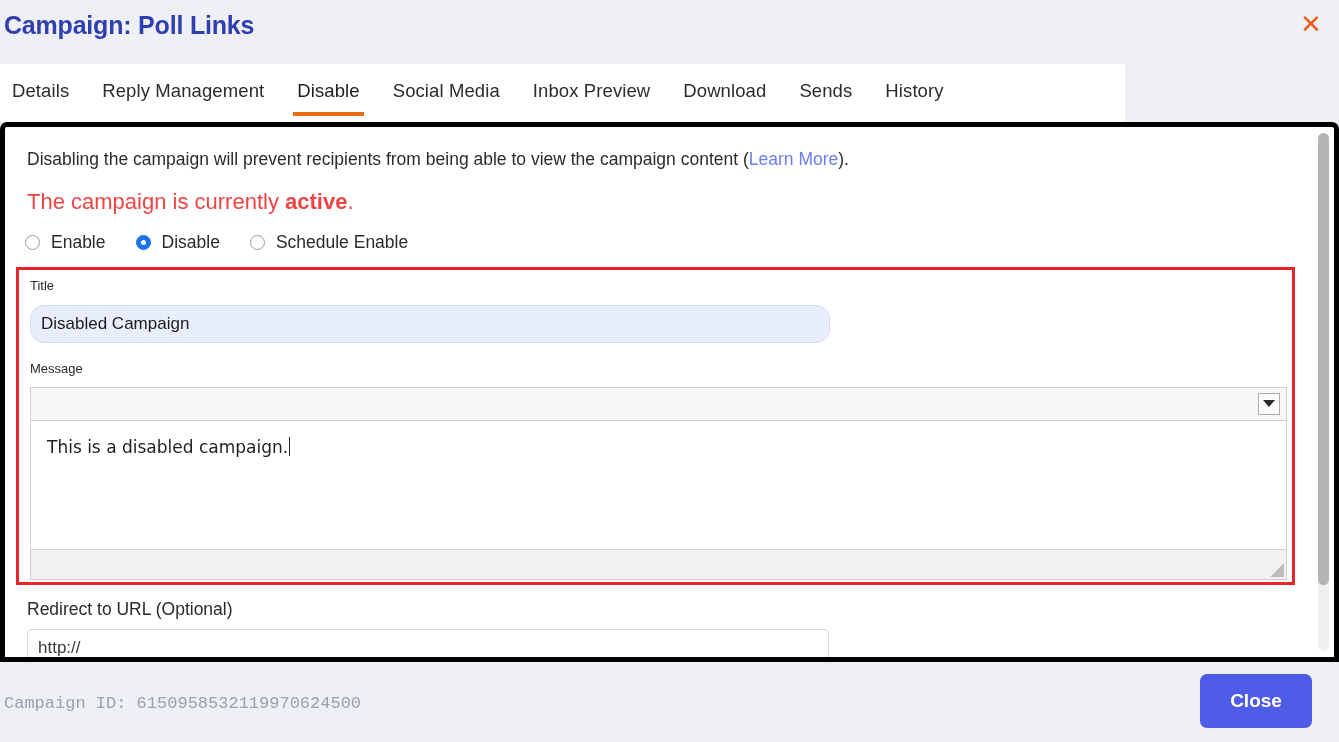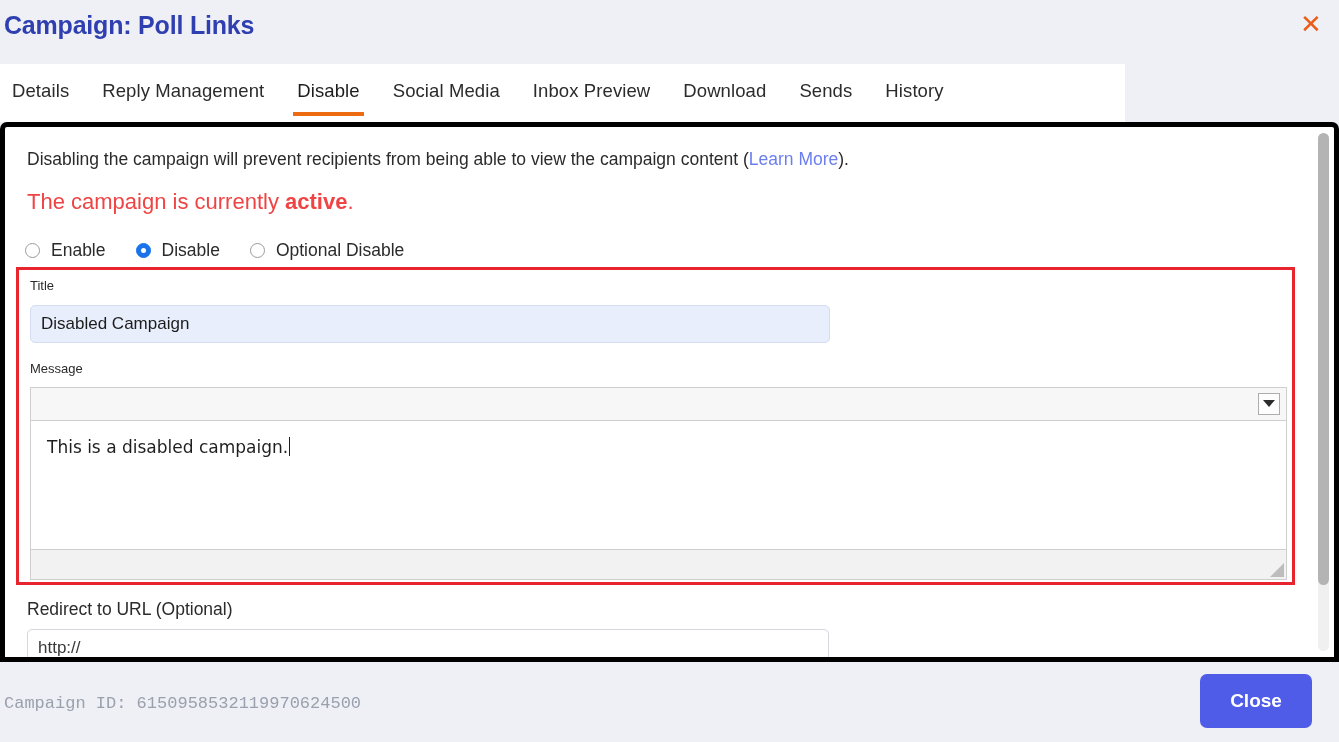--- a/index.html
+++ b/index.html
@@ -127,21 +127,20 @@
   .status-line b { font-weight: bold; }
 
   
   .radio-row {
     position: absolute;
     left: 20px;
     top: 102px;
     display: flex;
     align-items: center;
     height: 26px;
-    margin-top: 8px;
   }
   .radio-item {
     display: flex;
     align-items: center;
     margin-right: 30px;
     cursor: pointer;
   }
   .radio-dot {
     width: 15px;
     height: 15px;
@@ -197,21 +196,21 @@
   }
   .title-input {
     position: absolute;
     left: 11px;
     top: 35px;
     width: 800px;
     height: 38px;
     box-sizing: border-box;
     background: #e8eefc;
     border: 1px solid #d3dcf0;
-    border-radius: 5px;
+    border-radius: 14px;
     font-size: 17px;
     color: #1c1c1c;
     padding: 0 10px;
     font-family: "Liberation Sans", sans-serif;
     outline: none;
   }
   .message-label {
     position: absolute;
     left: 11px;
     top: 91px;
@@ -401,21 +400,21 @@
       <div class="radio-item">
         <span class="radio-dot"></span>
         <span class="radio-label">Enable</span>
       </div>
       <div class="radio-item">
         <span class="radio-dot checked"></span>
         <span class="radio-label">Disable</span>
       </div>
       <div class="radio-item">
         <span class="radio-dot"></span>
-        <span class="radio-label">Optional Disable</span>
+        <span class="radio-label">Schedule Enable</span>
       </div>
     </div>
 
     <div class="redbox">
       <div class="field-label title-label">Title</div>
       <input class="title-input" type="text" value="Disabled Campaign" style="">
 
       <div class="field-label message-label">Message</div>
 
       <div class="editor">

